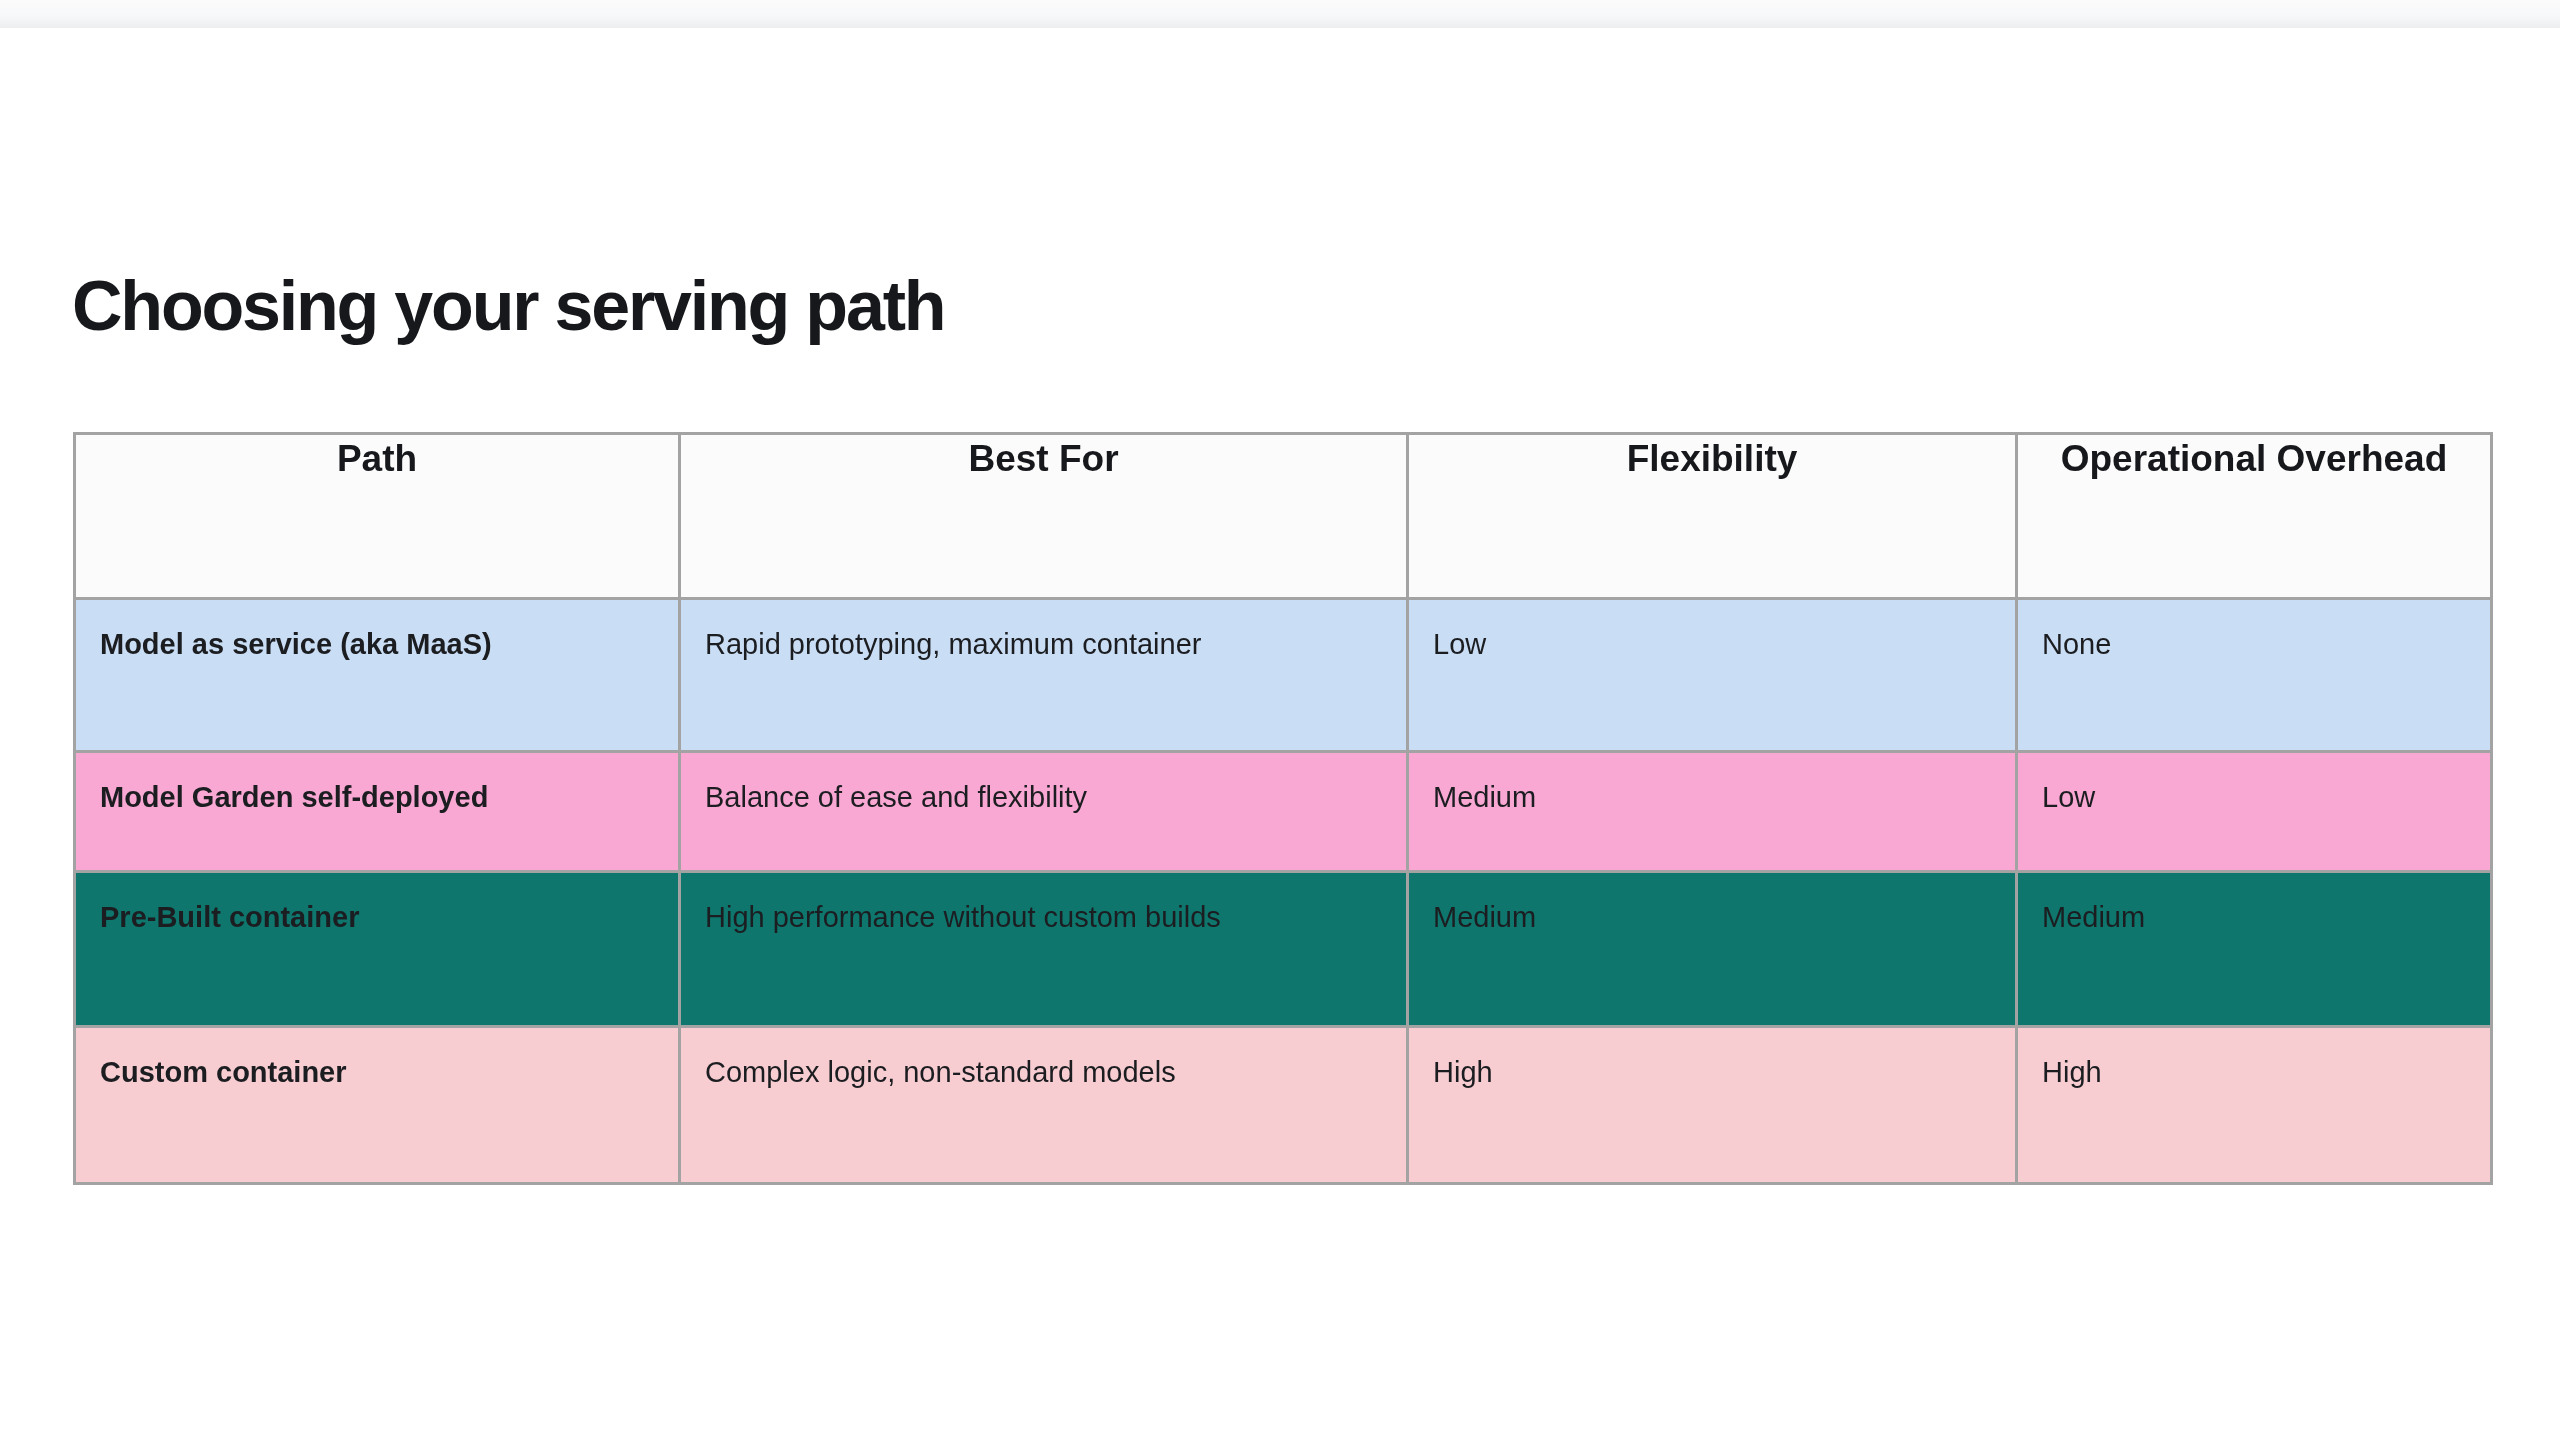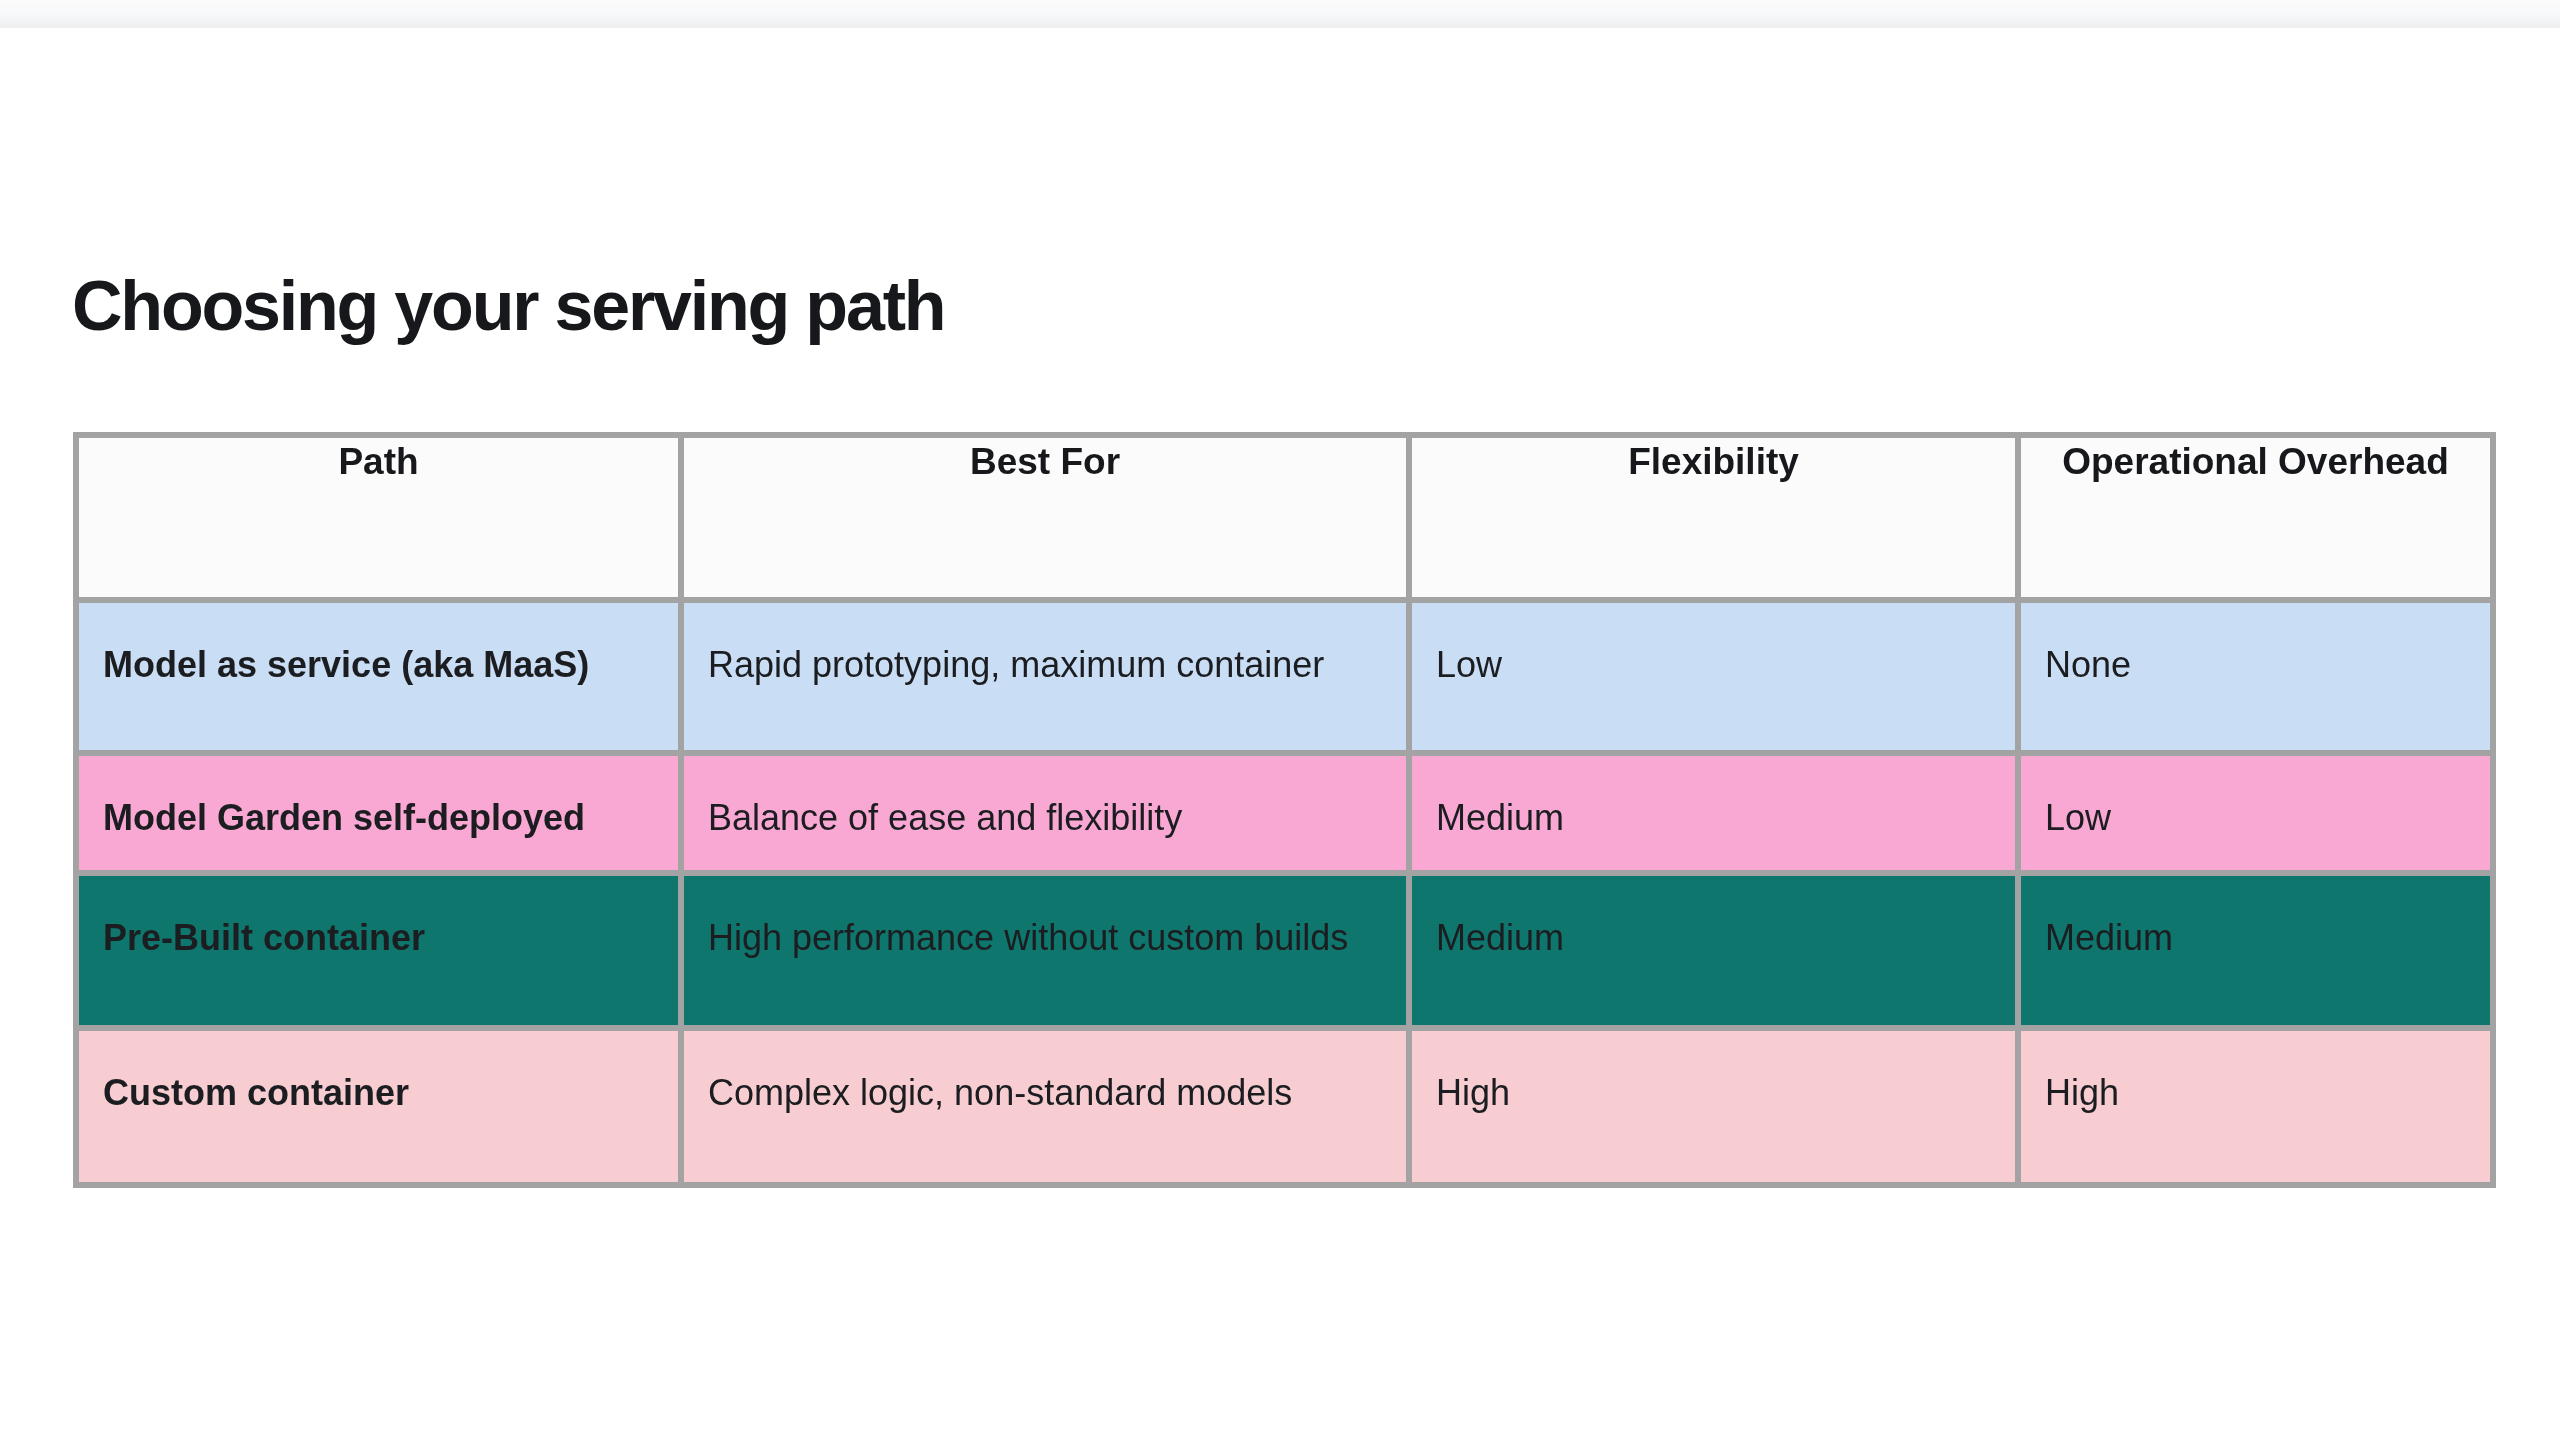--- a/index.html
+++ b/index.html
@@ -42,21 +42,21 @@
   #serving-path-table {
     position: absolute;
     left: 73px;
     top: 404px;
     width: 2417px;
     border-collapse: collapse;
     table-layout: fixed;
   }
   #serving-path-table td,
   #serving-path-table th {
-    border: 6px solid #a3a3a3;
+    border: 3px solid #a3a3a3;
     padding: 0;
     vertical-align: top;
     box-sizing: border-box;
   }
   col.c-path { width: 605px; }
   col.c-best { width: 728px; }
   col.c-flex { width: 609px; }
   col.c-over { width: 475px; }
 
   .head-row th {
@@ -64,22 +64,22 @@
     background: #fbfbfb;
     text-align: center;
     vertical-align: middle;
     font-size: 37px;
     font-weight: 700;
     color: #16181b;
     line-height: 1.28;
     padding: 0 20px;
   }
   .cell-inner {
-    padding: 38px 24px 0 24px;
-    font-size: 36px;
+    padding: 25px 24px 0 24px;
+    font-size: 29px;
     line-height: 1.33;
     color: #1b1d20;
   }
   .cell-inner.bold {
     font-weight: 700;
   }
   .row-maas td { height: 153px; background: #c9ddf5; }
   .row-garden td { height: 120px; background: #f9a8d4; }
   .row-prebuilt td { height: 155px; background: #0f766e; }
   .row-custom td { height: 157px; background: #f7cdd1; }

